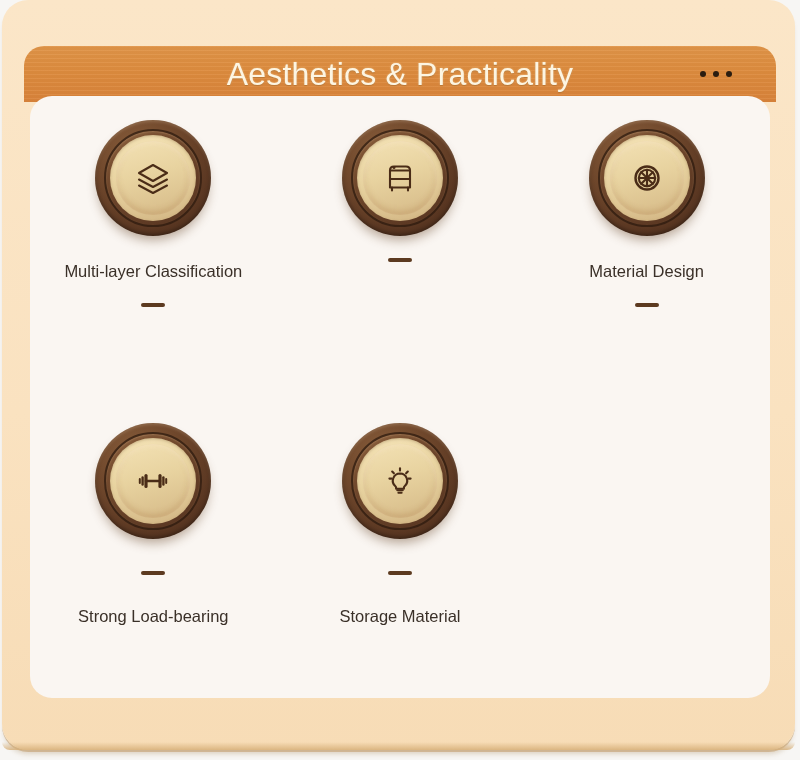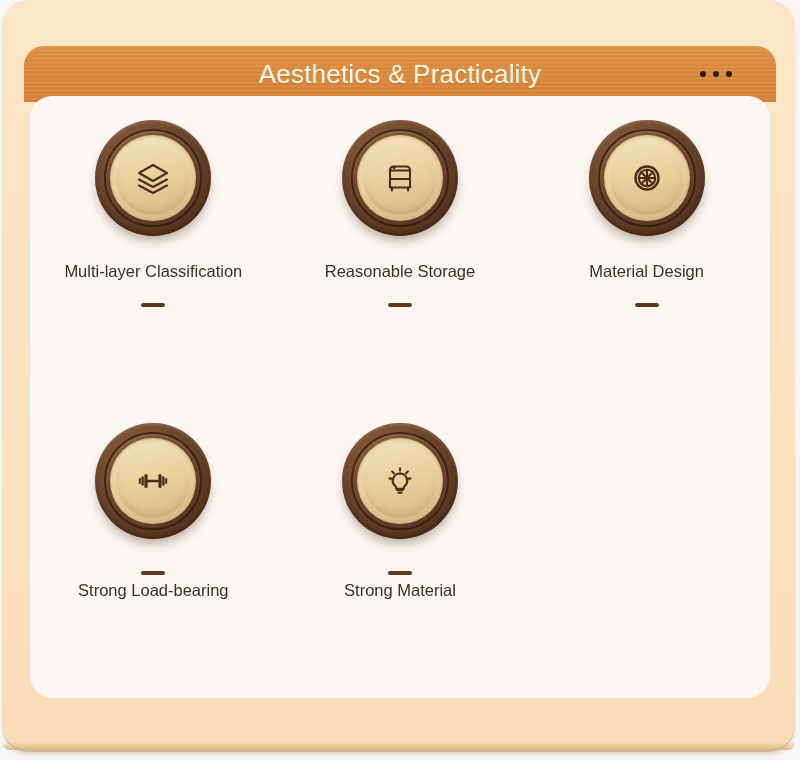--- a/index.html
+++ b/index.html
@@ -58,21 +58,21 @@
       linear-gradient(180deg, #e09448 0%, #dd8b3d 48%, #d9833a 100%);
     overflow: hidden;
   }
 
   .header-title {
     position: absolute;
     left: 0; right: 0;
     top: 50%;
     transform: translateY(-50%);
     text-align: center;
-    font-size: 26px;
+    font-size: 32px;
     letter-spacing: 0.2px;
     color: #fdf5e2;
     text-shadow:
       0 1px 1px rgba(140,80,20,0.45),
       0 0 2px rgba(255,240,200,0.5);
     white-space: nowrap;
   }
 
   .header-menu {
     position: absolute;
@@ -190,21 +190,21 @@
     height: 4px;
     border-radius: 2px;
     background: #5c3a20;
   }
 
   .row-top .label { margin-top: 26px; }
   .row-top .dash  { margin-top: 22px; }
 
   .row-bottom { flex-direction: column; }
   .row-bottom .dash  { order: 2; margin-top: 32px; }
-  .row-bottom .label { order: 3; margin-top: 6px; }
+  .row-bottom .label { order: 3; margin-top: 32px; }
 </style>
 </head>
 <body>
 
 <div class="outer-frame">
 
   <div class="header">
     <div class="header-title">Aesthetics &amp; Practicality</div>
     <div class="header-menu">
       <span></span>
@@ -238,21 +238,20 @@
             <svg width="46" height="46" viewBox="0 0 46 46">
               <path class="icon-stroke" d="M13 15.5 h20 v17 h-20 Z"></path>
               <path class="icon-stroke" d="M13 24 h20"></path>
               <path class="icon-stroke" d="M13 15.5 q0 -4 4 -4 h12 q4 0 4 4"></path>
               <path class="icon-stroke" d="M15 32.5 v3"></path>
               <path class="icon-stroke" d="M31 32.5 v3"></path>
               <circle class="icon-fill" cx="17" cy="12.5" r="1.5"></circle>
             </svg>
           </div>
         </div>
-        <div class="label">Reasonable Storage</div>
         <div class="dash"></div>
       </div>
 
       <div class="feature row-top">
         <div class="medallion">
           <div class="bezel"></div>
           <div class="face">
             <svg width="46" height="46" viewBox="0 0 46 46">
               <circle class="icon-stroke" cx="23" cy="23" r="11.5" style="stroke-width:2.4"></circle>
               <circle class="icon-stroke" cx="23" cy="23" r="8.2"></circle>
@@ -302,18 +301,18 @@
               <path class="icon-stroke" d="M21.4 34.7 h3.2"></path>
               <path class="icon-stroke" d="M23 10.4 V12.6"></path>
               <path class="icon-stroke" d="M15.2 13.6 L16.9 15.3"></path>
               <path class="icon-stroke" d="M30.8 13.6 L29.1 15.3"></path>
               <path class="icon-stroke" d="M12.4 20.6 H14.6"></path>
               <path class="icon-stroke" d="M33.6 20.6 H31.4"></path>
             </svg>
           </div>
         </div>
         <div class="dash"></div>
-        <div class="label">Strong Material</div>
+        <div class="label">Storage Material</div>
       </div>
 
     </div>
   </div>
 </div>
 
 </body></html>

